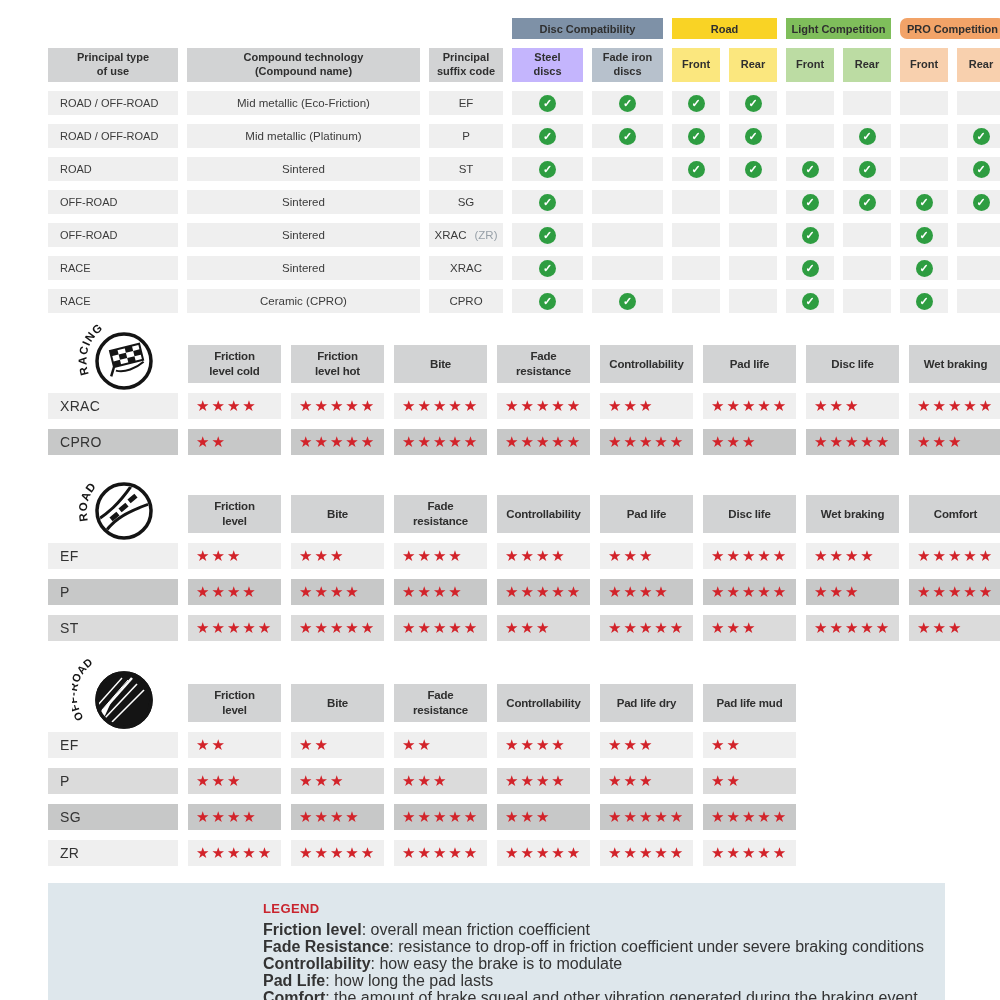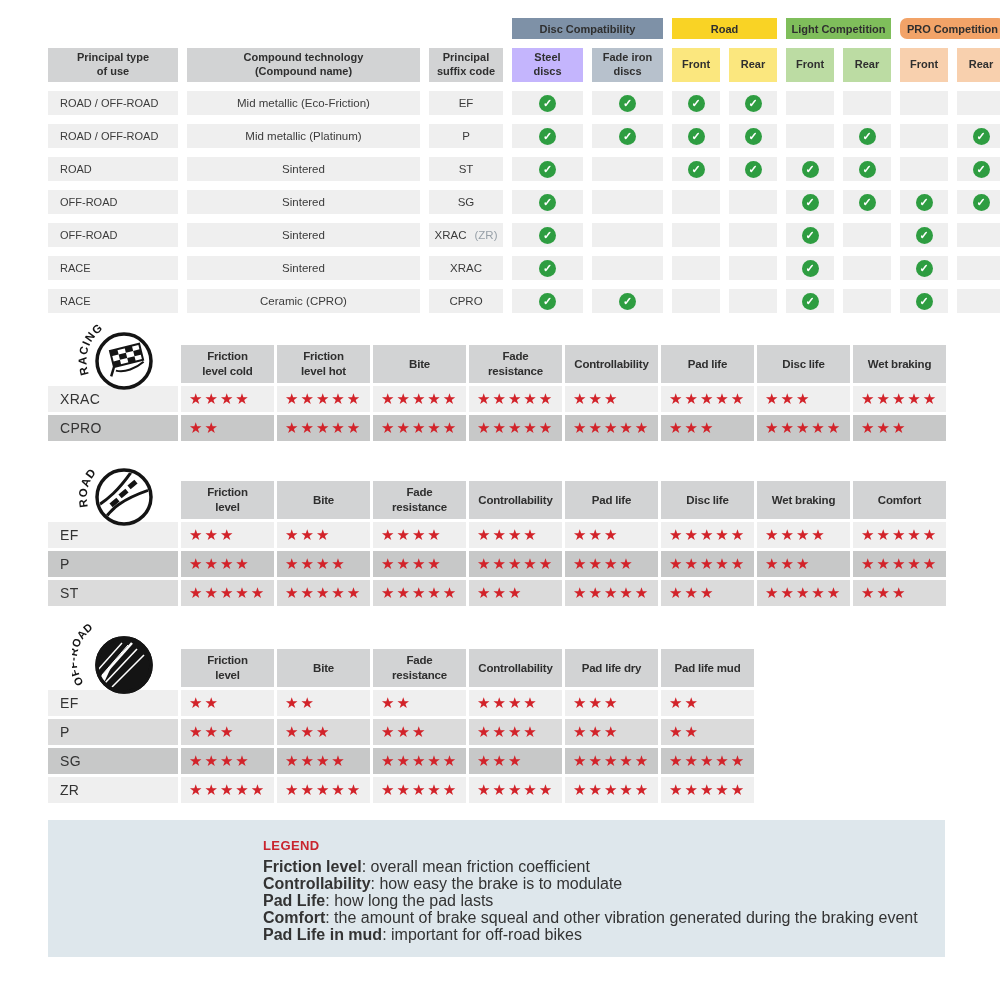--- a/index.html
+++ b/index.html
@@ -22,21 +22,21 @@
   .check{width:17px;height:17px;border-radius:50%;background:var(--check_green);
          display:flex;align-items:center;justify-content:center}
   .check::after{content:"✓";color:#fff;font-size:11px;font-weight:bold;line-height:1}
 
   
   .star-section{position:relative;width:897px}
   #section-racing{margin-top:6px}
   #section-road{margin-top:14px}
   #section-offroad{margin-top:17px}
   .icon-wrap{position:absolute;left:24px;top:-8px;width:92px;height:84px}
-  .star-grid{display:grid;gap:3px;padding-top:26px}
+  .star-grid{display:grid;gap:10px;padding-top:26px}
   .shdr{display:flex;align-items:center;justify-content:center;text-align:center;font-size:11.5px;
         letter-spacing:-0.2px;font-weight:bold;white-space:pre-line;line-height:1.3;background:var(--header_gray);color:#2f2f2f}
   .shdr-empty{background:transparent}
   .srow{display:flex;align-items:center}
   .slabel{font-size:14px;padding-left:12px;letter-spacing:.3px;color:#333}
   .stars{padding-left:8px}
   .star-string{font-family:"DejaVu Sans",sans-serif;font-size:15px;letter-spacing:2px;color:var(--star_red);line-height:1}
   .shade-light{background:var(--row_light)}
   .shade-medium{background:var(--row_medium)}
   .shade-dark{background:var(--row_dark)}
@@ -542,20 +542,21 @@
         <div class="srow stars shade-light">
           <span class="star-string">★★★★★</span>
         </div>
       </div>
   </section>
 
   <div class="legend">
     <div class="legend-title">LEGEND</div>
     <div id="legend-items">
         <div class="legend-line"><span class="legend-term">Friction level</span><span class="legend-def">: overall mean friction coefficient</span></div>
+        <div class="legend-line"><span class="legend-term">Fade Resistance</span><span class="legend-def">: resistance to drop-off in friction coefficient under severe braking conditions</span></div>
         <div class="legend-line"><span class="legend-term">Controllability</span><span class="legend-def">: how easy the brake is to modulate</span></div>
         <div class="legend-line"><span class="legend-term">Pad Life</span><span class="legend-def">: how long the pad lasts</span></div>
         <div class="legend-line"><span class="legend-term">Comfort</span><span class="legend-def">: the amount of brake squeal and other vibration generated during the braking event</span></div>
         <div class="legend-line"><span class="legend-term">Pad Life in mud</span><span class="legend-def">: important for off-road bikes</span></div>
       </div>
   </div>
 
 </div>
 
 </body></html>

